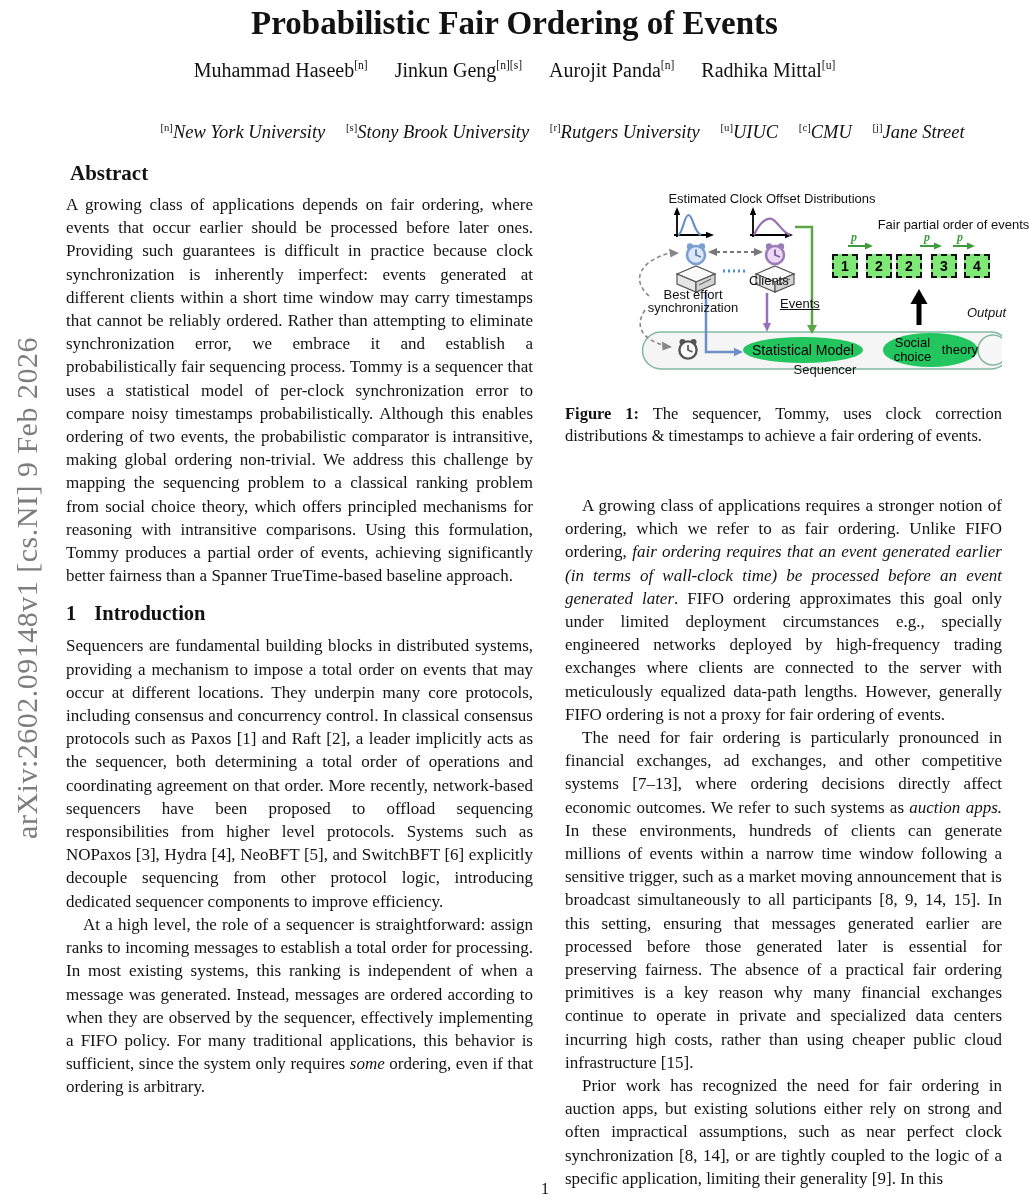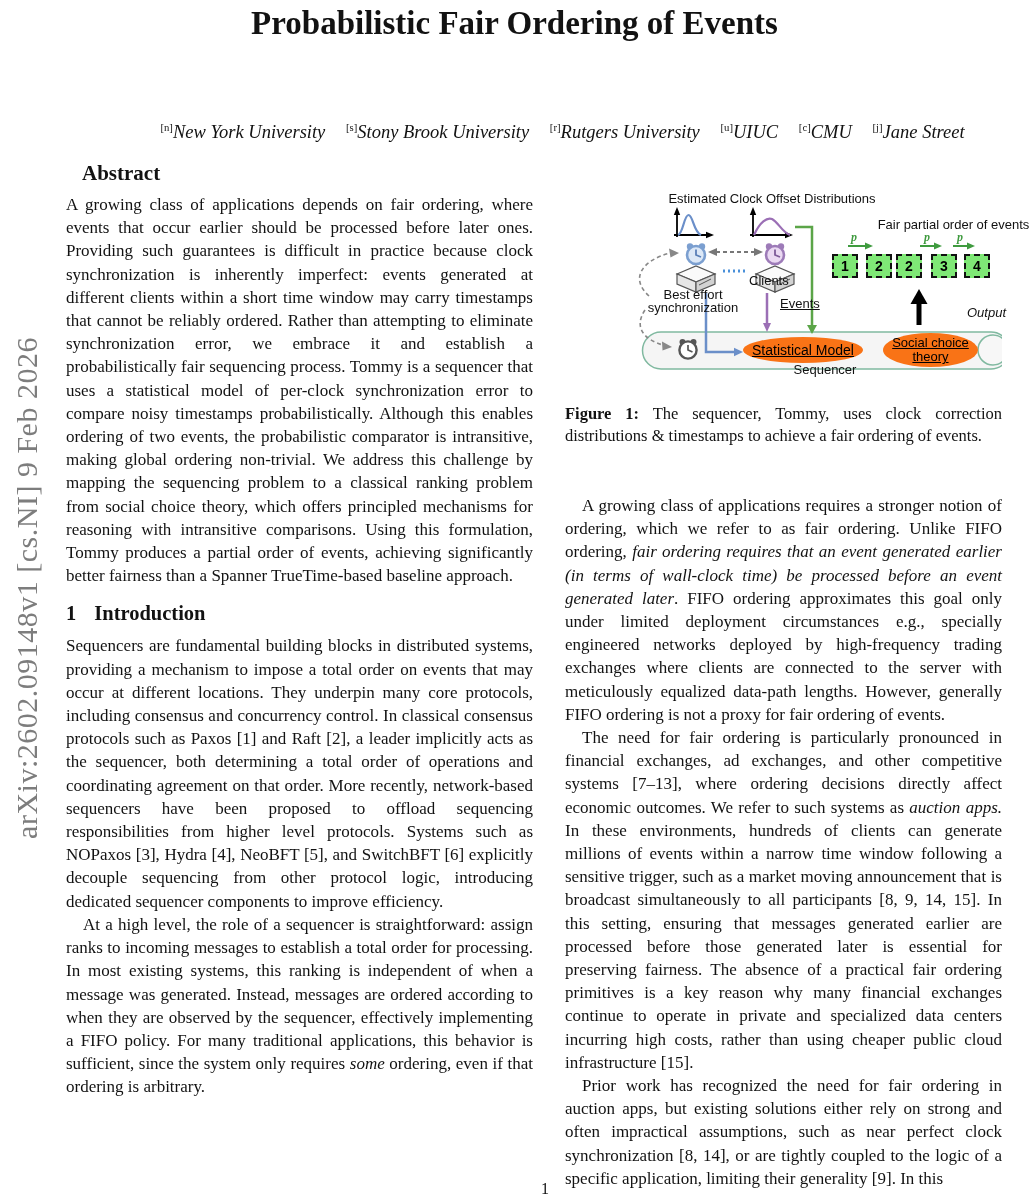--- a/index.html
+++ b/index.html
@@ -19,21 +19,21 @@
   .authors { position:absolute; top:59px; left:0; width:100%; text-align:center; font-size:20px; }
   .authors .row { margin-bottom:10px; }
   .author { margin:0 11px; white-space:nowrap; }
   sup.mark { font-size:0.58em; vertical-align:super; font-style:normal; }
   .affils { position:absolute; top:121px; left:0; width:100%; text-align:center;
             font-size:18.5px; font-style:italic;padding-left:48px; }
   .affil { margin:0 8px; white-space:nowrap; }
   
   .col-left  { position:absolute; left:66px;  top:161px; width:467px; }
   .col-right { position:absolute; left:565px; top:182px; width:437px; }
-  .abs-head { font-size:21px; font-weight:bold; margin:0 0 7px 16px; }
+  .abs-head { font-size:21px; font-weight:bold; margin:0 0 7px 4px; }
   .body-text { font-size:17px; line-height:23.2px; text-align:justify; }
   .body-text p { margin:0; }
   .indent { text-indent:17px; }
   .it { font-style:italic; }
   .sec-head { font-size:20.5px; font-weight:bold; margin:15px 0 9px 0; }
   .sec-num { margin-right:18px; }
   
   .fig { position:relative; width:437px; height:208px; font-family:"Liberation Sans", sans-serif; }
   .fig svg { position:absolute; left:0; top:0; z-index:1; }
   .fig .lbl { position:absolute; z-index:2; font-size:13px; color:#111; line-height:1.05;margin-left:32px; }
@@ -41,42 +41,48 @@
   .lbl-fair { left:276px; top:36px; width:161px; text-align:center; font-size:13.5px; }
   .lbl-clients { left:152px; top:92px; font-size:14.5px; color:#3b7dd8; }
   .lbl-be1 { left:58px; top:106px; width:76px; text-align:center; color:#9a9a9a; }
   .lbl-be2 { left:44px; top:119px; width:104px; text-align:center; color:#9a9a9a; }
   .lbl-events { left:183px; top:115px; font-size:14.5px;text-decoration:underline; }
   .lbl-output { left:370px; top:124px; font-size:14.5px;font-style:italic; }
   .lbl-seq { left:183px; top:181px; width:90px; text-align:center; font-size:13.5px; color:#55a08b; }
   .lbl-plus { left:299px; top:159px; font-size:14px; font-weight:bold; }
   .p-lbl { position:absolute; top:48px; z-index:2; font-style:italic; font-weight:bold;
            font-size:12px; color:#3f9b3f; font-family:"Liberation Serif", serif; }
-  .ell { position:absolute; z-index:2; background:#f97316; border-radius:50%;
-         display:flex; align-items:center; justify-content:center; text-align:center; color:#000;text-decoration:underline; }
+  .ell { position:absolute; z-index:2; background:#22c55e; border-radius:50%;
+         display:flex; align-items:center; justify-content:center; text-align:center; color:#000; }
   .ell-stat { left:178px; top:155px; width:120px; height:26px; font-size:14px; }
-  .ell-soc { left:318px; top:151px; width:95px; height:34px; font-size:13px; flex-direction:column; line-height:14px; }
+  .ell-soc { left:318px; top:151px; width:95px; height:34px; font-size:13px; flex-direction:row; line-height:14px; }
   .ebox { position:absolute; top:72px; width:26px; height:24px; z-index:2; box-sizing:border-box;
           background:#7fe876; border:2px dashed #111; display:flex; align-items:center;
           justify-content:center; font-weight:bold; font-size:14px; color:#000; }
   .caption { margin-top:13px; font-size:16.5px; line-height:22px; text-align:justify; }
   .caption .tag { font-weight:bold; }
   .fig-gap { height:47px; }
   .pagenum { position:absolute; top:1180px; left:541px; font-size:16px; }
 </style>
 </head>
 <body>
 
 <div class="page">
 
   <div class="arxiv-strip">arXiv:2602.09148v1  [cs.NI]  9 Feb 2026</div>
 
   <div class="title">Probabilistic Fair Ordering of Events</div>
 
   <div class="authors">
+    <div class="row">
+      <span class="author"><span>Muhammad Haseeb</span><sup class="mark">[n]</sup></span>
+      <span class="author"><span>Jinkun Geng</span><sup class="mark">[n][s]</sup></span>
+      <span class="author"><span>Aurojit Panda</span><sup class="mark">[n]</sup></span>
+      <span class="author"><span>Radhika Mittal</span><sup class="mark">[u]</sup></span>
+    </div>
   </div>
 
   <div class="affils">
     <span class="affil"><sup class="mark">[n]</sup><span>New York University</span></span>
     <span class="affil"><sup class="mark">[s]</sup><span>Stony Brook University</span></span>
     <span class="affil"><sup class="mark">[r]</sup><span>Rutgers University</span></span>
     <span class="affil"><sup class="mark">[u]</sup><span>UIUC</span></span>
     <span class="affil"><sup class="mark">[c]</sup><span>CMU</span></span>
     <span class="affil"><sup class="mark">[j]</sup><span>Jane Street</span></span>
   </div>

